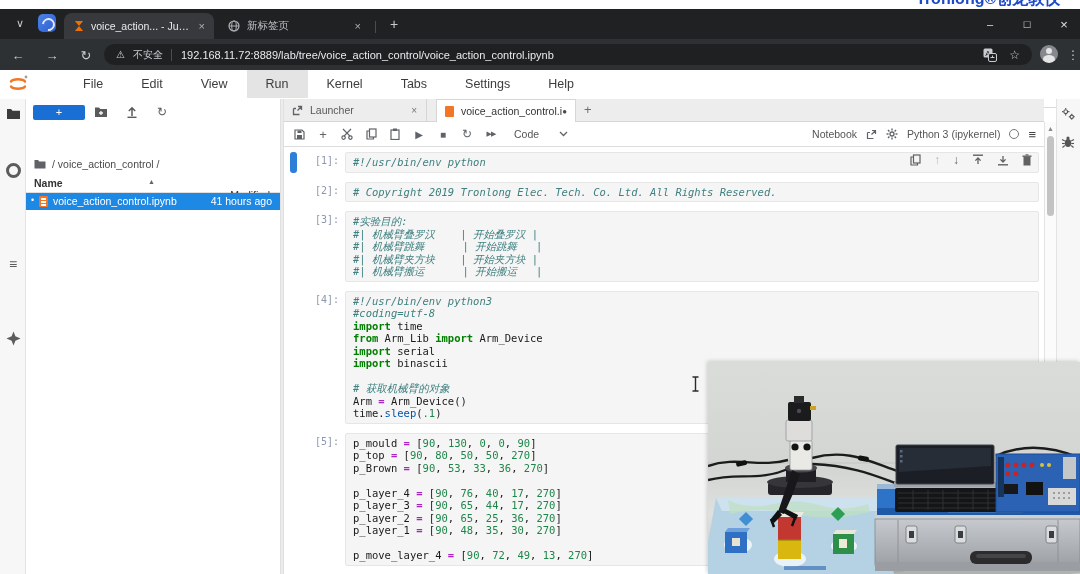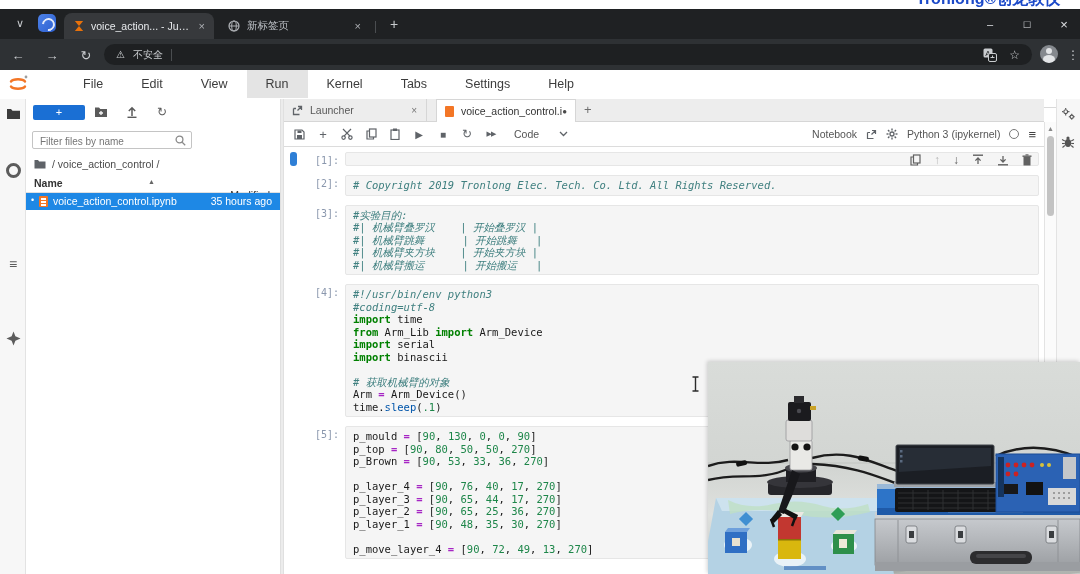--- a/index.html
+++ b/index.html
@@ -172,20 +172,21 @@
     </div>
 
     <div class="addressbar">
       <div class="navbtn" style="left:8px;">←</div>
       <div class="navbtn" style="left:42px;">→</div>
       <div class="navbtn" style="left:76px;">↻</div>
       <div class="omnibox">
         <span class="sec-warn">⚠</span>
         <span class="sec-label">不安全</span>
         <span class="omni-div"></span>
+        <span class="url">192.168.11.72:8889/lab/tree/voice_action_control/voice_action_control.ipynb</span>
         <span class="omni-right">
           <svg class="ic" width="14" height="14" viewBox="0 0 14 14">
             <rect x="0.5" y="0.5" width="9" height="9" rx="1.5" fill="#c9cccf"></rect>
             <text x="5" y="8" font-size="8" text-anchor="middle" fill="#1e2022" font-family="Liberation Sans, sans-serif">A</text>
             <rect x="5.5" y="5.5" width="8" height="8" rx="1.5" fill="#1e2022" stroke="#c9cccf" stroke-width="1"></rect>
             <line x1="7.5" y1="9.5" x2="11.5" y2="9.5" stroke="#c9cccf" stroke-width="1"></line>
             <line x1="9.5" y1="7.5" x2="9.5" y2="9.5" stroke="#c9cccf" stroke-width="1"></line>
           </svg>
           <span style="font-size:12px;color:#c9cccf;">☆</span>
         </span>
@@ -244,46 +245,39 @@
             </svg>
           </div>
           <div class="fb-ticon" style="left:100px;">
             <svg class="ic" width="12" height="12" viewBox="0 0 12 12">
               <path d="M6,10 V2 M2.8,5 L6,1.8 L9.2,5" fill="none" stroke="#5a5a5a" stroke-width="1.5"></path>
               <line x1="1.5" y1="11.3" x2="10.5" y2="11.3" stroke="#5a5a5a" stroke-width="1.4"></line>
             </svg>
           </div>
           <div class="fb-ticon" style="left:131px;font-size:12px;color:#5a5a5a;line-height:12px;">↻</div>
 
-          <div class="filter">
-            <input type="text" placeholder="Filter files by name" style="">
-            <svg class="ic mag" width="11" height="11" viewBox="0 0 11 11">
-              <circle cx="4.5" cy="4.5" r="3.4" fill="none" stroke="#8a8a8a" stroke-width="1.3"></circle>
-              <line x1="7.2" y1="7.2" x2="10.2" y2="10.2" stroke="#8a8a8a" stroke-width="1.3"></line>
-            </svg>
-          </div>
 
           <div class="crumb">
             <svg class="ic" width="12" height="10" viewBox="0 0 12 10">
               <path d="M0.5,1 h3.5 l1.2,1.4 H11.5 V9.5 H0.5 Z" fill="#5f6368"></path>
             </svg>
             <span>/ voice_action_control /</span>
           </div>
 
           <div class="fhead">
             <span class="hname">Name</span>
             <span class="hsort">▲</span>
             <span class="hmod">Modified</span>
           </div>
 
           <div class="frow">
             <span class="dot">•</span>
             <span class="fico"></span>
             <span class="fname">voice_action_control.ipynb</span>
-            <span class="fmod">35 hours ago</span>
+            <span class="fmod">41 hours ago</span>
           </div>
         </div>
 
         <div class="splitter"></div>
 
         <div class="dock">
           <div class="dock-tabs">
             <div class="dtab dtab-launcher">
               <span class="dicon">
                 <svg class="ic" width="11" height="11" viewBox="0 0 11 11">
@@ -366,21 +360,21 @@
               <span class="kring"></span>
               <span class="hamb">≡</span>
             </span>
           </div>
 
           <div class="nb-content">
             <div class="cells">
                 <div class="cell">
                   <div class="collapser sel"></div>
                   <div class="prompt">[1]:</div>
-                  <div class="cellinput"></div>
+                  <div class="cellinput"><div class="cline"><span class="tk-cm">#!/usr/bin/env python</span></div></div>
                 </div>
                 <div class="cell">
                   <div class="collapser"></div>
                   <div class="prompt">[2]:</div>
                   <div class="cellinput"><div class="cline"><span class="tk-cm"># Copyright 2019 Tronlong Elec. Tech. Co. Ltd. All Rights Reserved.</span></div></div>
                 </div>
                 <div class="cell">
                   <div class="collapser"></div>
                   <div class="prompt">[3]:</div>
                   <div class="cellinput"><div class="cline"><span class="tk-cm">#实验目的:</span></div><div class="cline"><span class="tk-cm">#| 机械臂叠罗汉    | 开始叠罗汉 |</span></div><div class="cline"><span class="tk-cm">#| 机械臂跳舞      | 开始跳舞   |</span></div><div class="cline"><span class="tk-cm">#| 机械臂夹方块    | 开始夹方块 |</span></div><div class="cline"><span class="tk-cm">#| 机械臂搬运      | 开始搬运   |</span></div></div>

